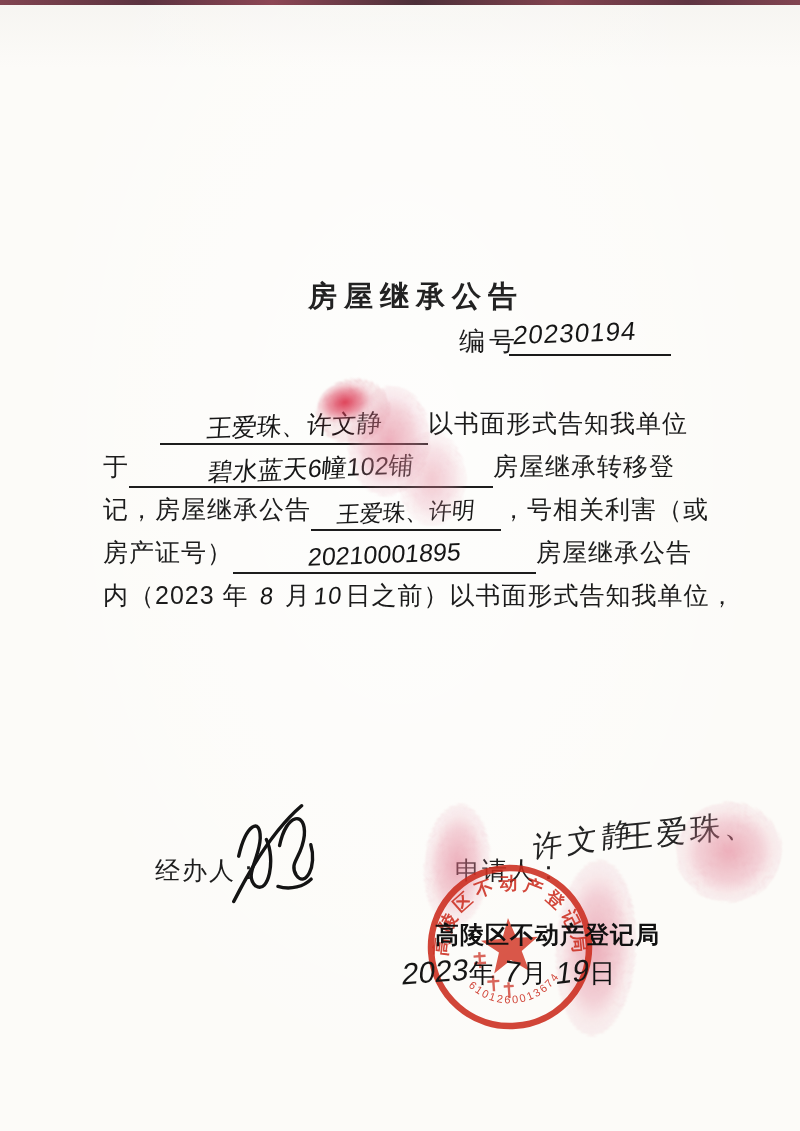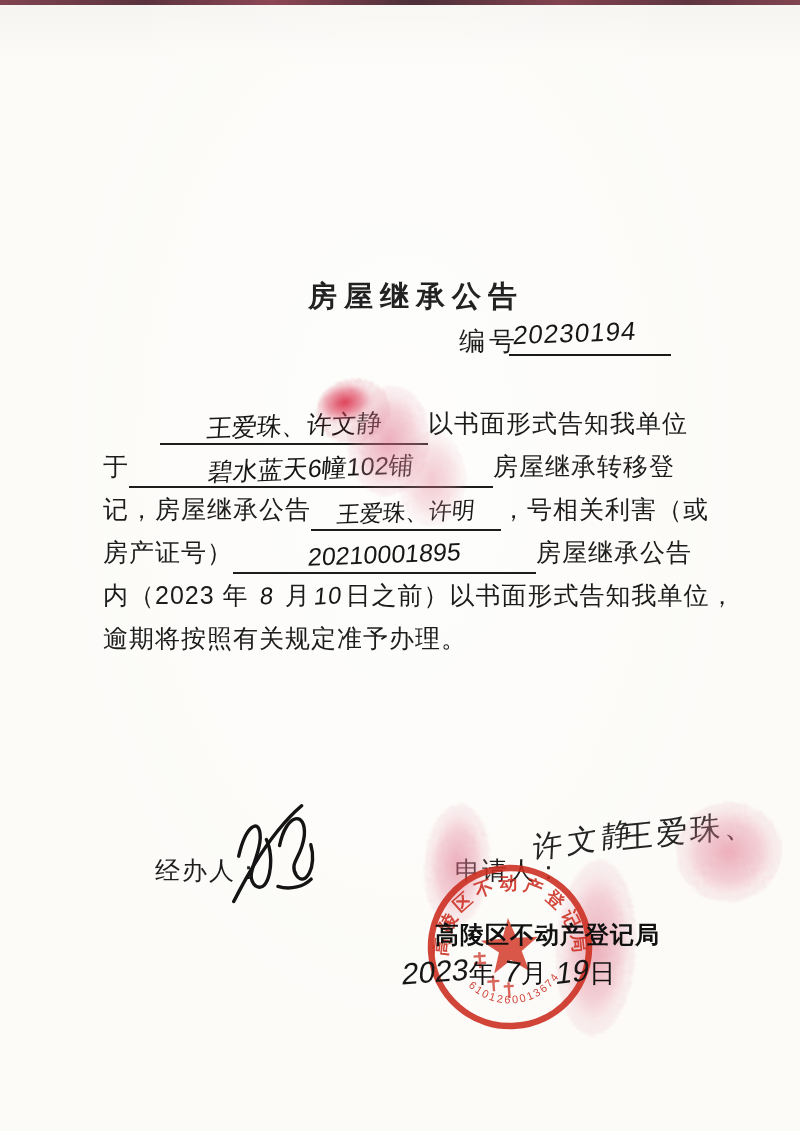--- a/index.html
+++ b/index.html
@@ -67,21 +67,20 @@
   <div class="serial-line">
     <span class="serial-hw hw">20230194</span>
   </div>
 
   <div class="body-text">
     <div class="bline"><span class="u" style="width:268px;margin-left:57px"><span class="hw-fill hw">王爱珠、许文静</span></span><span>以书面形式告知我单位</span></div>
     <div class="bline"><span>于</span><span class="u" style="width:364px"><span class="hw-fill hw">碧水蓝天6幢102铺</span></span><span>房屋继承转移登</span></div>
     <div class="bline"><span>记，房屋继承公告</span><span class="u" style="width:190px"><span class="hw-fill hw" style="font-size:23px">王爱珠、许明</span></span><span>，号相关利害（或</span></div>
     <div class="bline"><span>房产证号）</span><span class="u" style="width:303px"><span class="hw-fill hw">20210001895</span></span><span>房屋继承公告</span></div>
     <div class="bline"><span>内（2023 年 </span><span class="hw-inline hw">8</span><span> 月</span><span class="hw-inline hw">10</span><span>日之前）以书面形式告知我单位，</span></div>
-    <div class="bline">逾期将按照有关规定准予办理。</div>
   </div>
 
   <div class="label" style="left:155px;top:834px">经办人：</div>
   <svg class="sig-svg" viewBox="0 0 130 115">
     <g fill="none" stroke="#141414" stroke-width="3.4" stroke-linecap="round" transform="rotate(-9 65 57)">
       <path d="M14,96 C40,60 70,28 96,12"></path>
       <path d="M26,52 C38,22 54,16 50,38 C46,58 28,72 38,84 C50,95 62,60 56,40"></path>
       <path d="M68,48 C80,16 100,18 94,42 C88,64 74,66 80,80 C87,94 102,74 99,52"></path>
       <path d="M60,88 C72,94 86,92 94,86"></path>
     </g>

